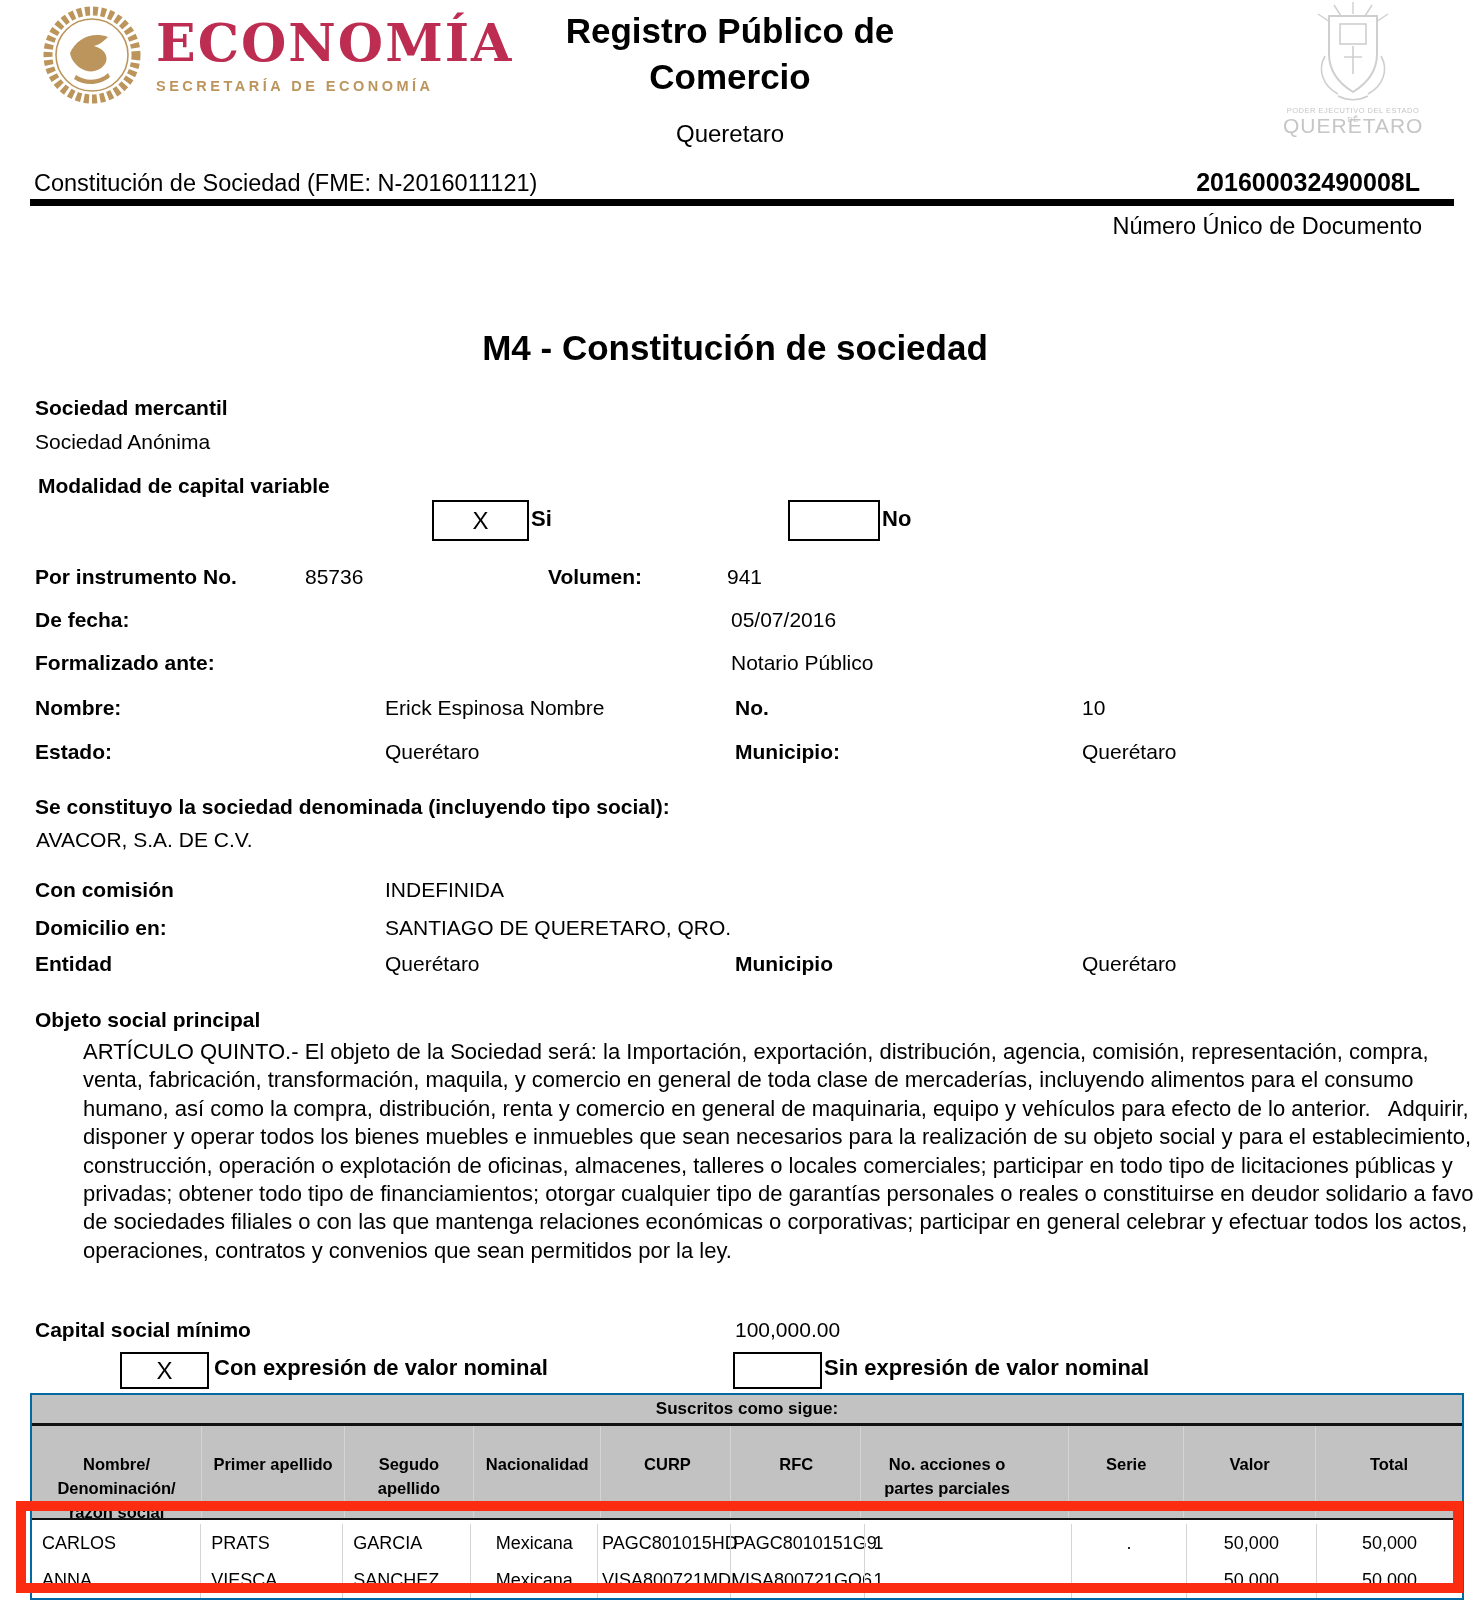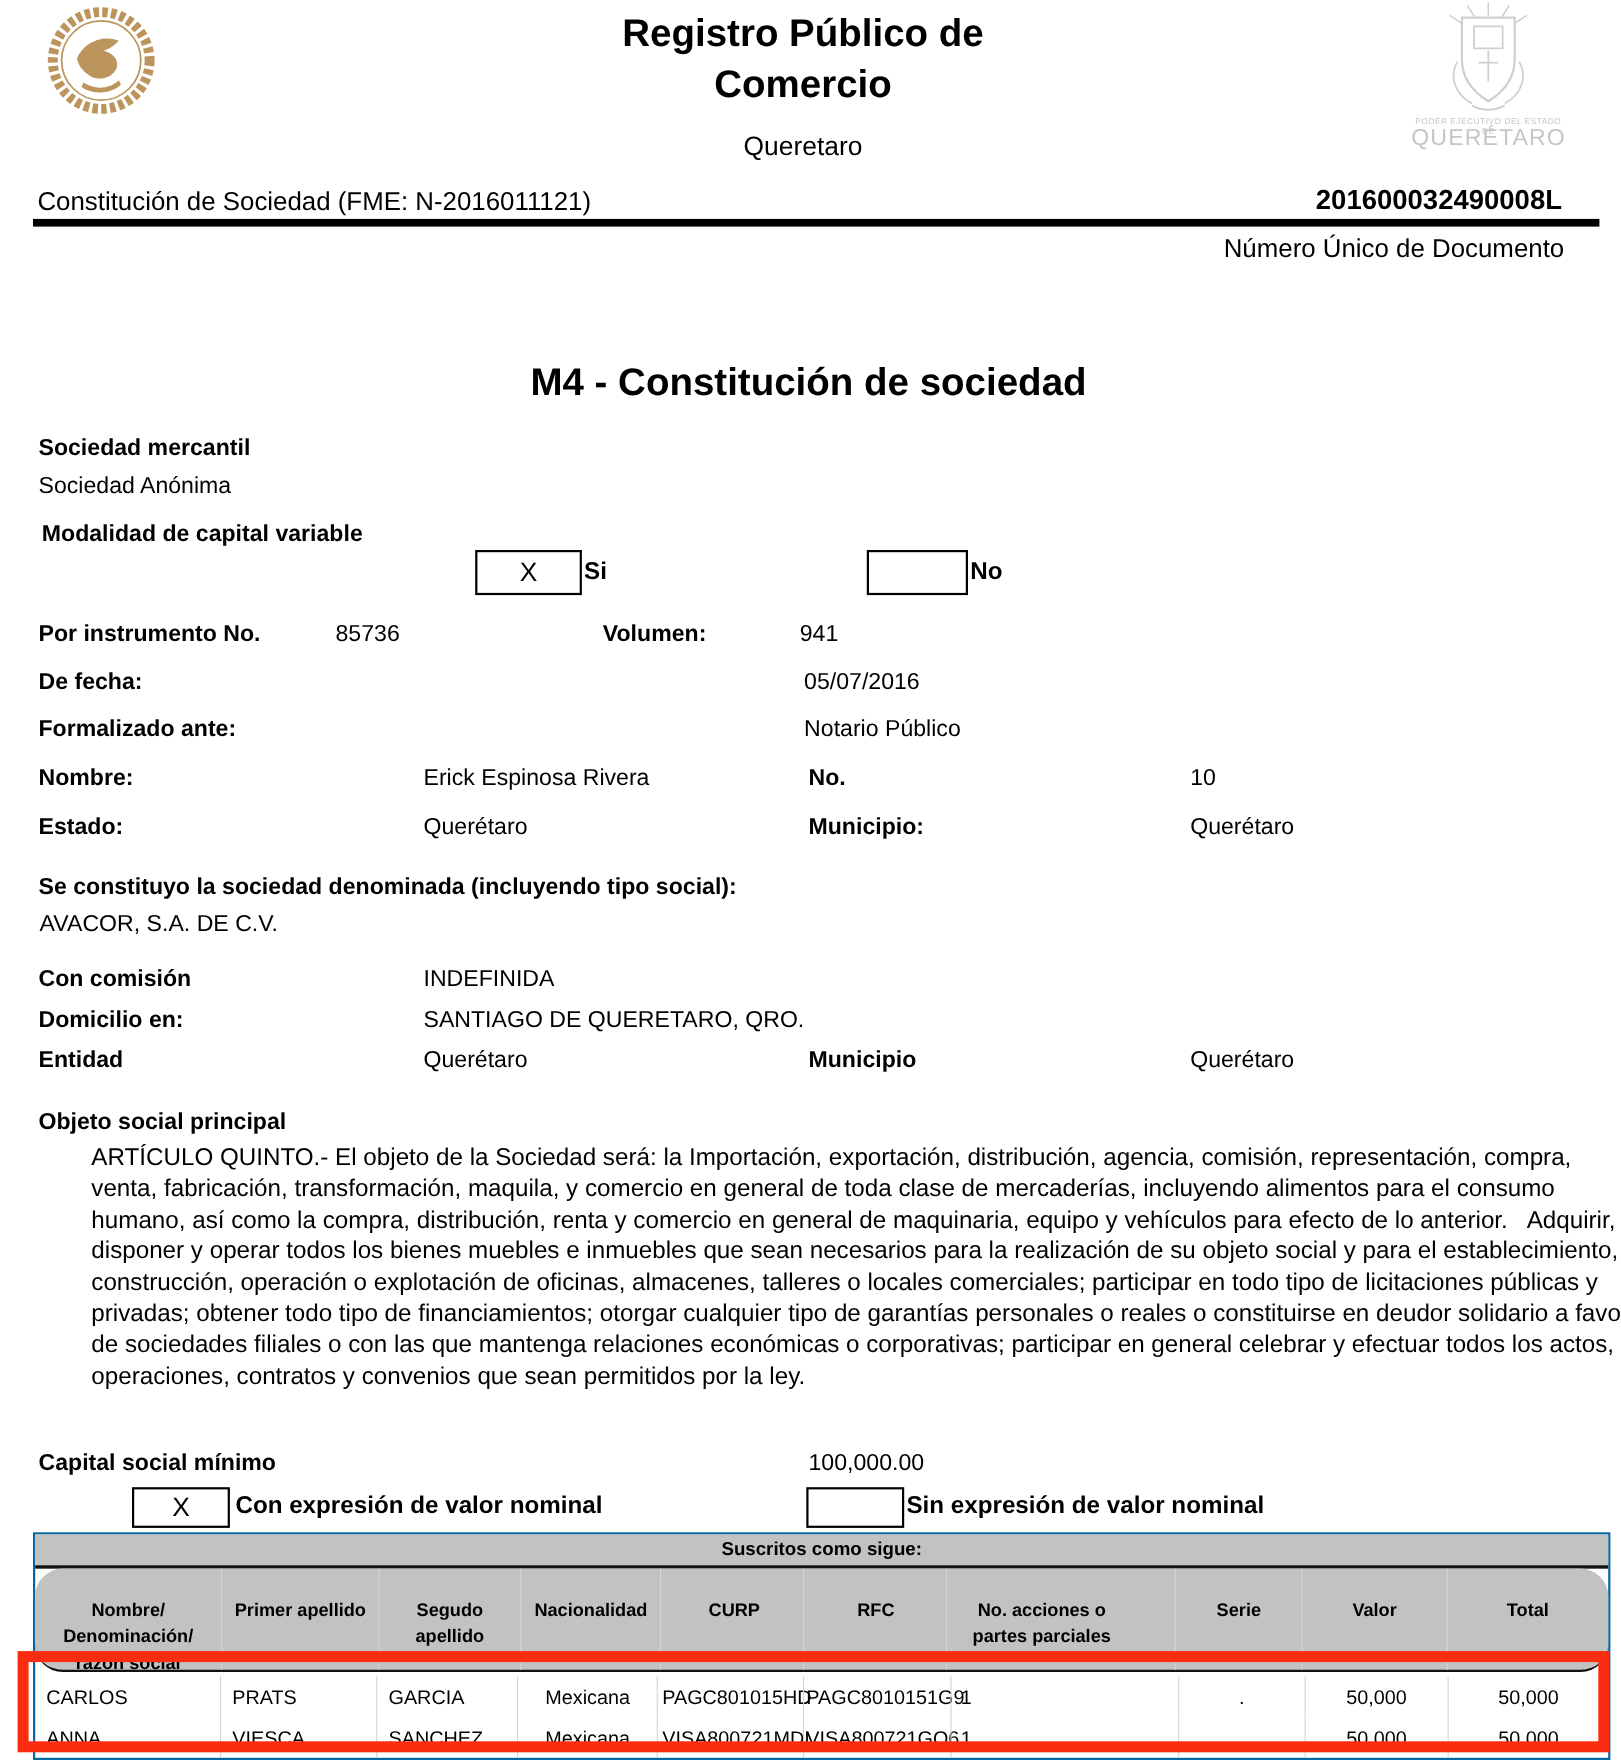--- a/index.html
+++ b/index.html
@@ -22,21 +22,21 @@
   .rule{position:absolute;left:30px;right:20px;top:199px;height:7px;background:#000;}
   .doc-number-label{position:absolute;right:52px;top:213px;font-size:23.5px;}
   .m4-title{position:absolute;left:300px;top:328px;width:870px;text-align:center;font-size:35px;font-weight:bold;}
   
   .cb{position:absolute;border:2px solid #000;background:#fff;display:flex;align-items:center;justify-content:center;font-size:24px;}
   
   .para{position:absolute;left:35px;top:1038px;width:1404px;font-size:22px;line-height:28.4px;white-space:pre-wrap;margin-left:48px;}
   
   .table{position:absolute;left:30px;top:1393px;width:1434px;height:207px;border:2px solid #0369a1;box-sizing:border-box;background:#fff;}
   .t-title{height:28px;background:#c2c2c2;border-bottom:3px solid #111;display:flex;align-items:center;justify-content:center;font-size:17px;font-weight:bold;}
-  .t-head{display:flex;background:#c2c2c2;border-bottom:2px solid #111;height:94px;box-sizing:border-box;border-radius:25px;}
+  .t-head{display:flex;background:#c2c2c2;border-bottom:2px solid #111;height:94px;box-sizing:border-box;}
   .th{box-sizing:border-box;padding-top:26px;text-align:center;font-size:16.5px;font-weight:bold;line-height:24px;white-space:pre-line;}
   .th+.th,.td+.td{border-left:1px solid #d4d4d4;}
   .tr{display:flex;height:35px;}
   .tr.first{padding-top:4px;height:39px;}
   .td{box-sizing:border-box;font-size:18px;display:flex;align-items:center;white-space:nowrap;overflow:visible;}
   .al{justify-content:flex-start;padding-left:10px;}
   .ac{justify-content:center;}
   .c0{width:12.2%;} .c1{width:10.3%;} .c2{width:9.3%;} .c3{width:9.2%;} .c4{width:9.3%;padding-left:4px;}
   .c5{width:9.4%;padding-left:2px;} .c6{width:11.9%;padding-left:8px;} .c7{width:8.3%;margin-left:43px;} .c8{width:9.5%;} .c9{width:10.6%;}
   
@@ -47,20 +47,24 @@
 
 <div id="page">
 
   <div class="abs" style="left:42px;top:5px;display:flex;align-items:flex-start;">
     <svg width="100" height="100" viewBox="0 0 100 100">
       <circle cx="50" cy="50" r="44" fill="none" stroke="#bc955c" stroke-width="9" stroke-dasharray="5 3"></circle>
       <circle cx="50" cy="50" r="36" fill="none" stroke="#bc955c" stroke-width="1.6"></circle>
       <path d="M28 48 C34 34, 50 26, 66 32 C60 38, 56 40, 52 41 C62 44, 66 50, 64 57 C60 66, 48 69, 40 64 C33 60, 29 54, 28 48 Z" fill="#bc955c"></path>
       <path d="M34 70 C44 77, 58 76, 66 68 L68 72 C58 81, 42 81, 32 74 Z" fill="#bc955c"></path>
     </svg>
+    <div style="margin-left:14px;margin-top:12px;">
+      <div class="brand">ECONOMÍA</div>
+      <div class="brand-sub">SECRETARÍA DE ECONOMÍA</div>
+    </div>
   </div>
 
   <div class="registry-title">Registro Público de Comercio</div>
   <div class="registry-state">Queretaro</div>
 
   <div class="abs" style="left:1300px;top:0;">
     <svg width="106" height="104" viewBox="0 0 106 104" fill="none" stroke="#cfcfcf" stroke-width="2">
       <path d="M53 16 H77 V54 C77 72 66 84 53 92 C40 84 29 72 29 54 V16 Z"></path>
       <rect x="40" y="24" width="26" height="20" stroke-width="1.6"></rect>
       <path d="M53 46 V74 M44 57 H62" stroke-width="1.6"></path>
@@ -93,21 +97,21 @@
   <div class="lbl" style="left:548px;top:565px;">Volumen:</div>
   <div class="val" style="left:727px;top:565px;">941</div>
 
   <div class="lbl" style="left:35px;top:608px;">De fecha:</div>
   <div class="val" style="left:731px;top:608px;">05/07/2016</div>
 
   <div class="lbl" style="left:35px;top:651px;">Formalizado ante:</div>
   <div class="val" style="left:731px;top:651px;">Notario Público</div>
 
   <div class="lbl" style="left:35px;top:696px;">Nombre:</div>
-  <div class="val" style="left:385px;top:696px;">Erick Espinosa Rivera</div>
+  <div class="val" style="left:385px;top:696px;">Erick Espinosa Nombre</div>
   <div class="lbl" style="left:735px;top:696px;">No.</div>
   <div class="val" style="left:1082px;top:696px;">10</div>
 
   <div class="lbl" style="left:35px;top:740px;">Estado:</div>
   <div class="val" style="left:385px;top:740px;">Querétaro</div>
   <div class="lbl" style="left:735px;top:740px;">Municipio:</div>
   <div class="val" style="left:1082px;top:740px;">Querétaro</div>
 
   <div class="lbl" style="left:35px;top:795px;">Se constituyo la sociedad denominada (incluyendo tipo social):</div>
   <div class="val" style="left:36px;top:828px;">AVACOR, S.A. DE C.V.</div>

